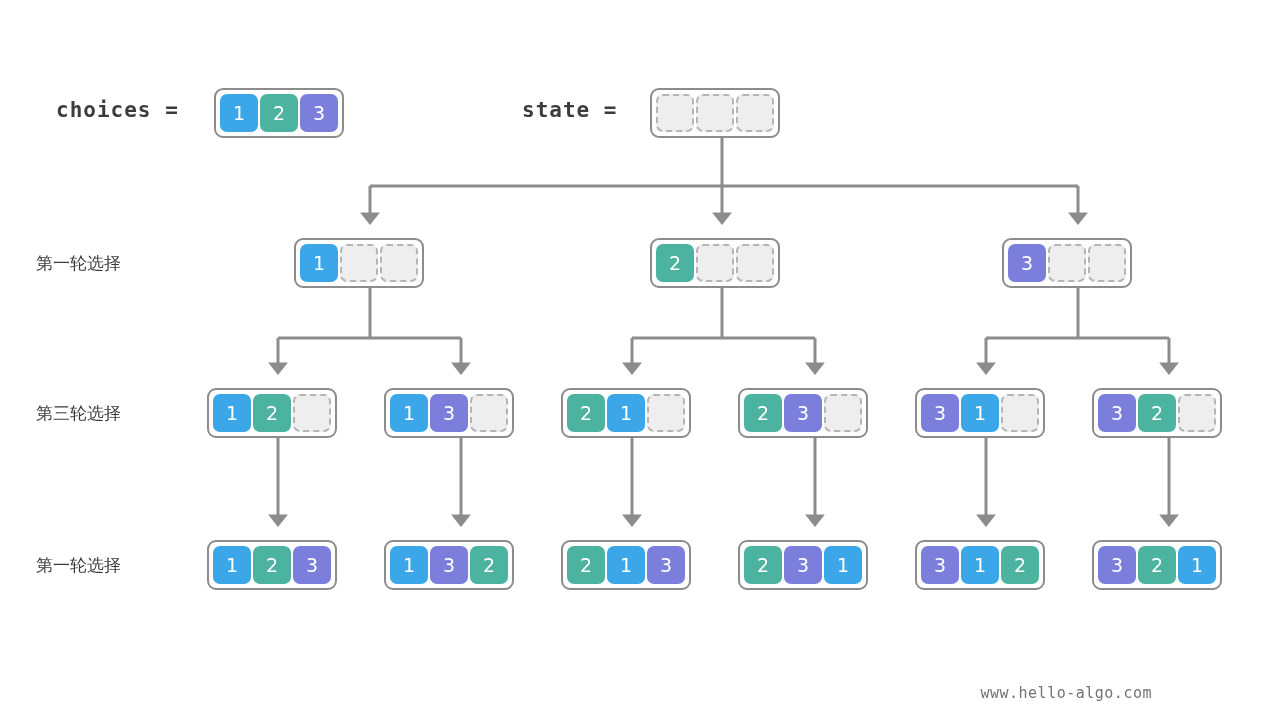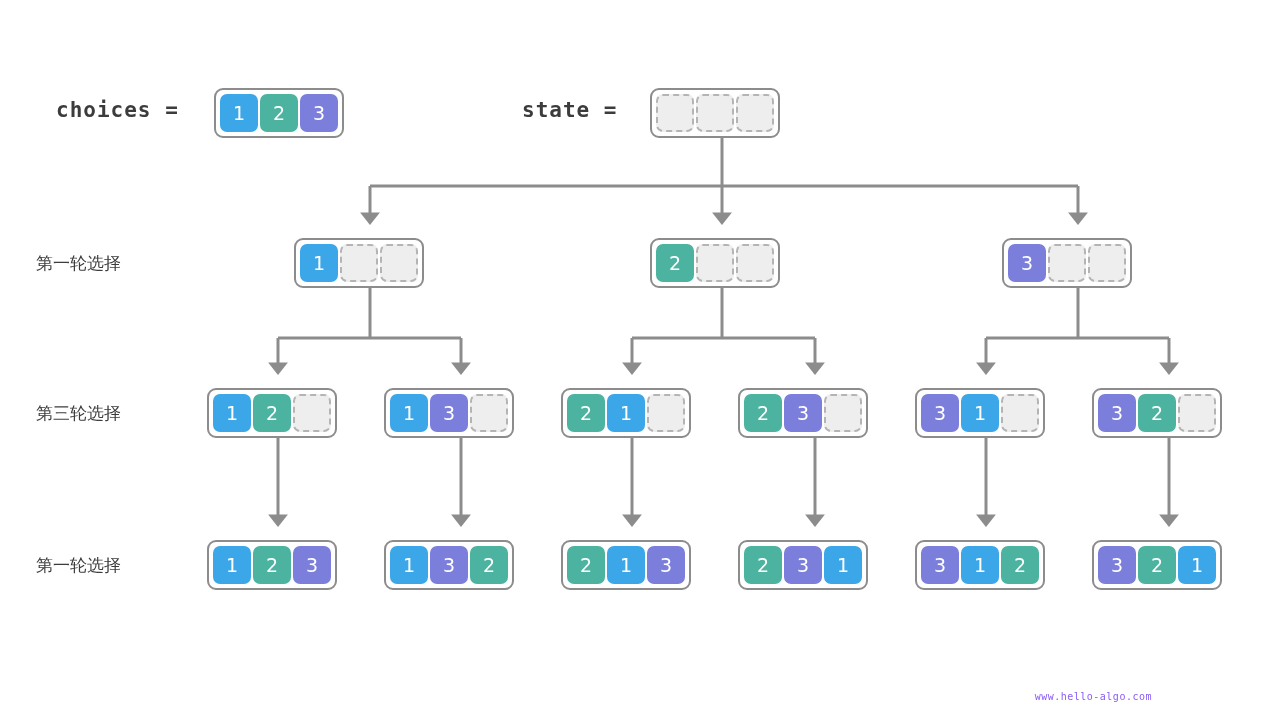--- a/index.html
+++ b/index.html
@@ -81,22 +81,22 @@
     background: #eeeeee;
     border: 2px dashed #b4b4b4;
     color: transparent;
   }
 
   .watermark {
     position: absolute;
     right: 28px;
     bottom: 18px;
     font-family: "DejaVu Sans Mono", "Liberation Mono", monospace;
-    font-size: 10px;
-    color: #8b5cf6;
+    font-size: 15px;
+    color: #737373;
     letter-spacing: 0.5px;
   }
 </style>
 </head>
 <body>
 
 <div id="stage">
 
   <svg id="wires" viewBox="0 0 1280 720">
     <defs>

